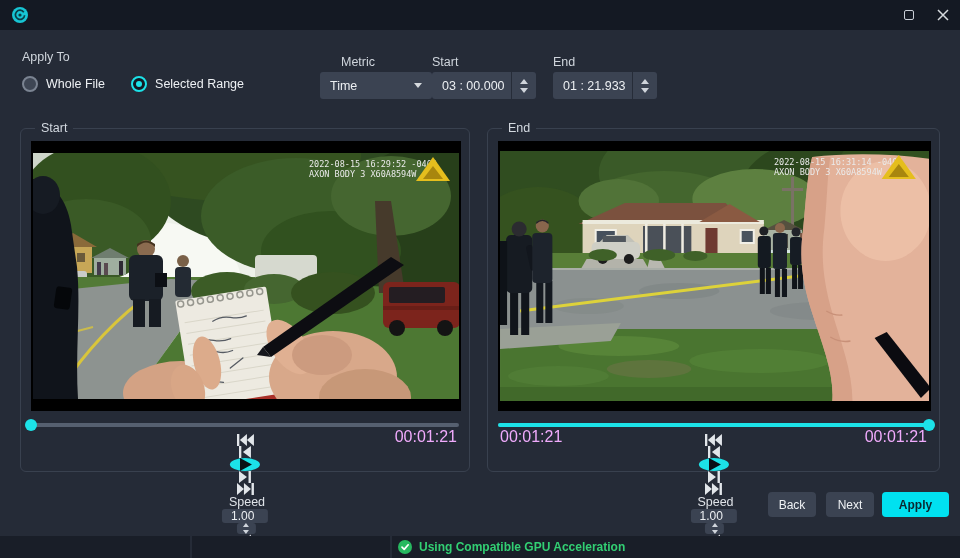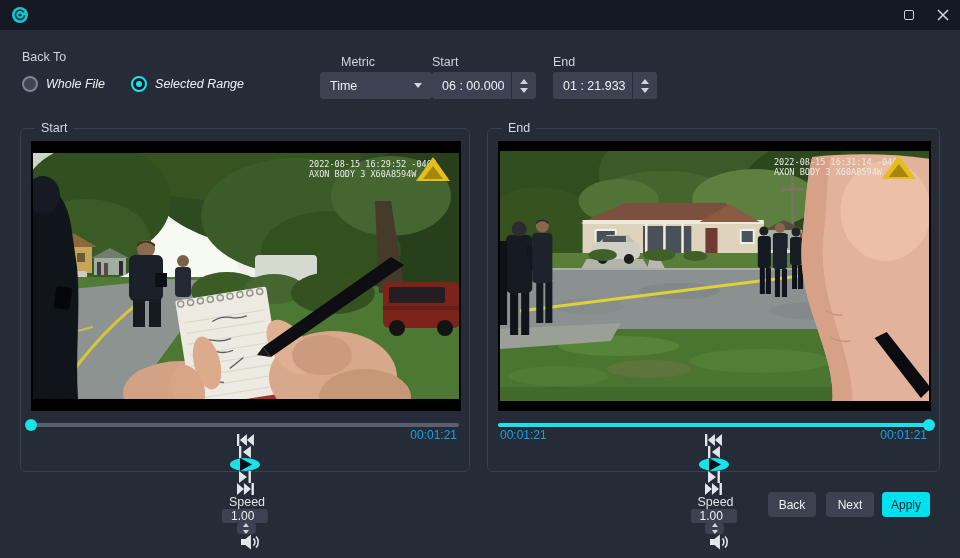--- a/index.html
+++ b/index.html
@@ -12,21 +12,21 @@
             display:flex;align-items:center;}
   .logo{width:16px;height:16px;margin-left:12px;flex:0 0 auto;}
   .title{margin-left:9px;font-size:12.5px;color:#e2e5ea;letter-spacing:.2px;}
   .winbtns{position:absolute;right:0;top:0;height:30px;display:flex;align-items:center;}
   .winbtn{width:34px;height:30px;display:flex;align-items:center;justify-content:center;cursor:default;}
   .maxsq{width:10px;height:10px;border:1.5px solid #c9ced6;border-radius:2px;}
 
   
   .lbl{position:absolute;font-size:12.5px;color:#cfd5dc;}
   .radio-row{position:absolute;left:22px;top:76px;display:flex;align-items:center;gap:26px;}
-  .radio-opt{display:flex;align-items:center;gap:8px;font-style:italic;}
+  .radio-opt{display:flex;align-items:center;gap:8px;}
   .radio{width:16px;height:16px;border-radius:50%;border:2px solid #7b8492;background:#3e4654;position:relative;flex:0 0 auto;}
   .radio.sel{border-color:#1ce2e8;background:#141a23;}
   .radio.sel::after{content:'';position:absolute;inset:3px;border-radius:50%;background:#1ce2e8;}
   .radio-text{font-size:12.5px;color:#eef1f4;}
 
   .dropdown{position:absolute;left:320px;top:72px;width:112px;height:27px;background:#3b4352;
             border-radius:3px;display:flex;align-items:center;font-size:12.5px;color:#eceff2;padding:4px 10px;}
   .chev{margin-left:auto;width:0;height:0;border-left:4.5px solid transparent;
         border-right:4.5px solid transparent;border-top:5.5px solid #d6dade;}
   .spinfield{position:absolute;top:72px;height:27px;background:#3b4352;border-radius:3px;
@@ -44,42 +44,42 @@
   .legend{position:absolute;top:-8px;left:14px;background:#252b37;padding:0 6px;font-size:12.5px;color:#d3d9e0;}
   .video{position:absolute;left:10px;top:12px;background:#000;overflow:hidden;}
   .panel.left .video{width:430px;height:270px;}
   .panel.right .video{width:433px;height:270px;}
   .video svg{display:block;width:100%;height:100%;}
 
   .seek{position:absolute;left:10px;right:10px;top:294px;height:4px;border-radius:2px;background:#566070;}
   .seek-fill{position:absolute;left:0;top:0;height:4px;border-radius:2px;background:#1ce2e8;}
   .seek-thumb{position:absolute;top:50%;width:12px;height:12px;border-radius:50%;background:#1ce2e8;
               transform:translate(-50%,-50%);}
-  .time{position:absolute;top:299px;font-size:12px;color:#0ea5e9;}
+  .time{position:absolute;top:299px;font-size:16px;color:#f0abfc;}
   .time.l{left:12px;} .time.r{right:12px;}
 
   .controls{position:absolute;left:50%;top:305px;transform:translateX(-50%);
             display:flex;align-items:center;height:32px;flex-direction:column;}
   .tbtn{background:none;border:none;padding:0;margin:0 8.5px;display:flex;align-items:center;cursor:default;}
   .tbtn svg{display:block;}
   .playbtn{width:30px;height:30px;border-radius:50%;background:#1ce2e8;border:none;margin:0 9px;
            display:flex;align-items:center;justify-content:center;padding:0;cursor:default;}
   .speedlbl{font-size:12.5px;color:#dfe3e8;margin:0 8px 0 12px;}
   .speedin{width:46px;height:23px;background:#3b4352;border:none;border-radius:3px;color:#eceff2;
            font-size:12px;padding:0 0 0 9px;font-family:"Liberation Sans",sans-serif;}
   .speedspin{width:19px;height:23px;background:#3b4352;border-radius:3px;margin-left:2px;
              display:flex;flex-direction:column;align-items:center;justify-content:center;gap:3px;}
   .volbtn{background:none;border:none;padding:0;margin-left:11px;display:flex;align-items:center;cursor:default;}
 
   
   .fbtn{position:absolute;top:492px;height:25px;border:none;border-radius:4px;background:#3b4352;
         color:#eef1f4;font-size:12px;font-family:"Liberation Sans",sans-serif;cursor:default;}
   .fbtn.back{left:768px;width:48px;}
   .fbtn.next{left:826px;width:48px;}
-  .fbtn.apply{left:882px;width:48px;background:#00e1f0;color:#0b2730;font-weight:normal;}
+  .fbtn.apply{left:882px;width:67px;background:#00e1f0;color:#0b2730;font-weight:bold;}
 
   
   .statusbar{position:absolute;left:0;top:536px;width:960px;height:22px;background:#191e28;}
   .sdiv{position:absolute;top:0;width:2px;height:22px;background:#252b37;}
   .status{position:absolute;left:398px;top:0;height:22px;display:flex;align-items:center;gap:7px;}
   .status-text{font-size:12px;font-weight:bold;color:#32cf73;}
 </style>
 </head>
 <body>
 
@@ -96,41 +96,41 @@
           <span class="maxsq"></span>
         </div>
       <div class="winbtn">
         <svg width="12" height="12" viewBox="0 0 12 12">
           <path d="M1,1 L11,11 M11,1 L1,11" stroke="#d6dade" stroke-width="1.5"></path>
         </svg>
       </div>
     </div>
   </div>
 
-  <div class="lbl" style="left:22px;top:50px;">Back To</div>
+  <div class="lbl" style="left:22px;top:50px;">Apply To</div>
   <div class="radio-row">
     <div class="radio-opt">
       <span class="radio"></span>
       <span class="radio-text">Whole File</span>
     </div>
     <div class="radio-opt">
       <span class="radio sel"></span>
       <span class="radio-text">Selected Range</span>
     </div>
   </div>
 
   <div class="lbl" style="left:320px;top:55px;margin-left:21px;">Metric</div>
   <div class="dropdown">
     <span>Time</span>
     <span class="chev"></span>
   </div>
 
   <div class="lbl" style="left:432px;top:55px;">Start</div>
   <div class="spinfield" style="left:432px;width:104px;">
-    <div class="spinval">06 : 00.000</div>
+    <div class="spinval">03 : 00.000</div>
     <div class="spindiv"></div>
     <div class="spinbtns">
       <span class="tri-up"></span>
       <span class="tri-down"></span>
     </div>
   </div>
 
   <div class="lbl" style="left:553px;top:55px;">End</div>
   <div class="spinfield" style="left:553px;width:104px;">
     <div class="spinval">01 : 21.933</div>
@@ -457,14 +457,25 @@
           <path d="M15,2.5 C18,5 18,11 15,13.5" stroke="#e2e6ea" stroke-width="1.6" fill="none"></path>
         </svg>
       </button>
     </div>
   </div>
 
   <button class="fbtn back">Back</button>
   <button class="fbtn next">Next</button>
   <button class="fbtn apply">Apply</button>
 
+  <div class="statusbar">
+    <div class="sdiv" style="left:190px;"></div>
+    <div class="sdiv" style="left:390px;"></div>
+    <div class="status">
+      <svg width="14" height="14" viewBox="0 0 14 14">
+        <circle cx="7" cy="7" r="7" fill="#27b960"></circle>
+        <path d="M4,7.2 L6.2,9.4 L10.2,4.8" stroke="#fff" stroke-width="1.7" fill="none" stroke-linecap="round" stroke-linejoin="round"></path>
+      </svg>
+      <span class="status-text">Using Compatible GPU Acceleration</span>
+    </div>
+  </div>
 
 </div>
 
 </body></html>

